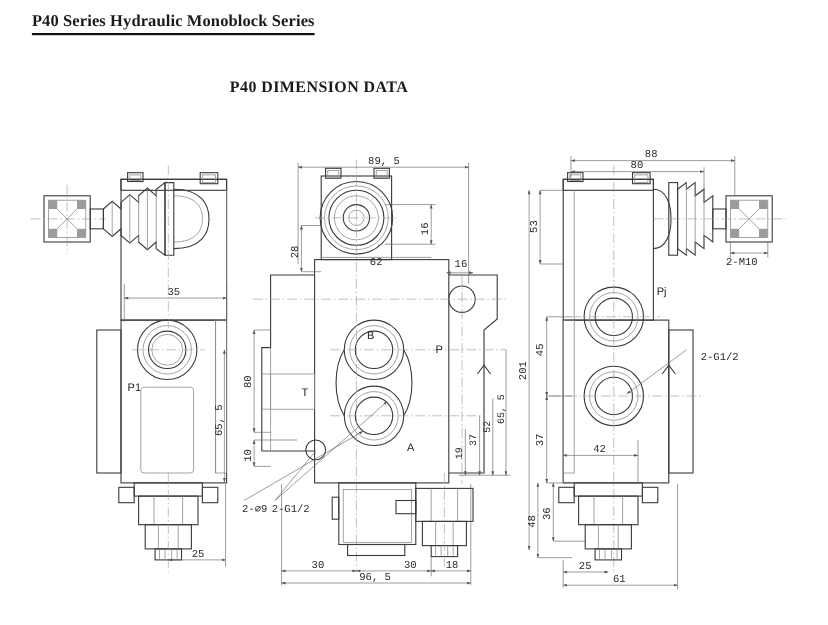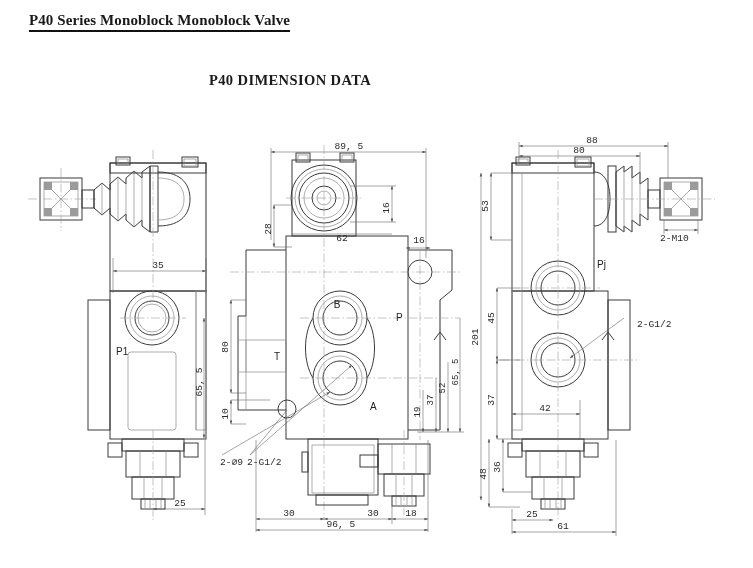--- a/index.html
+++ b/index.html
@@ -16,21 +16,21 @@
 
   #drawing{position:absolute;left:0;top:0;width:753px;height:568px;}
 
   .dimtxt{font-family:"Liberation Mono",monospace;font-size:9.6px;fill:#2a2a2a;}
   .dimtxt.s{font-size:9px;}
   .porttxt{font-family:"Liberation Sans",sans-serif;font-size:10px;fill:#222;}
 </style>
 </head>
 <body>
 
-<div id="page-title">P40 Series Monoblock Monoblock Valve</div>
+<div id="page-title">P40 Series Hydraulic Monoblock Series</div>
 
 <div id="sheet-title"><span class="inner">P40 DIMENSION DATA</span></div>
 
 <svg id="drawing" viewBox="0 0 753 568" xmlns="http://www.w3.org/2000/svg">
   <defs>
     <style>
       .o{fill:none;stroke:#3a3a3a;stroke-width:1;}
       .t{fill:none;stroke:#8a8a8a;stroke-width:.7;}
       .c{fill:none;stroke:#a0a0a0;stroke-width:.6;stroke-dasharray:9 2.5 1.5 2.5;}
       .d{fill:none;stroke:#6a6a6a;stroke-width:.6;}

